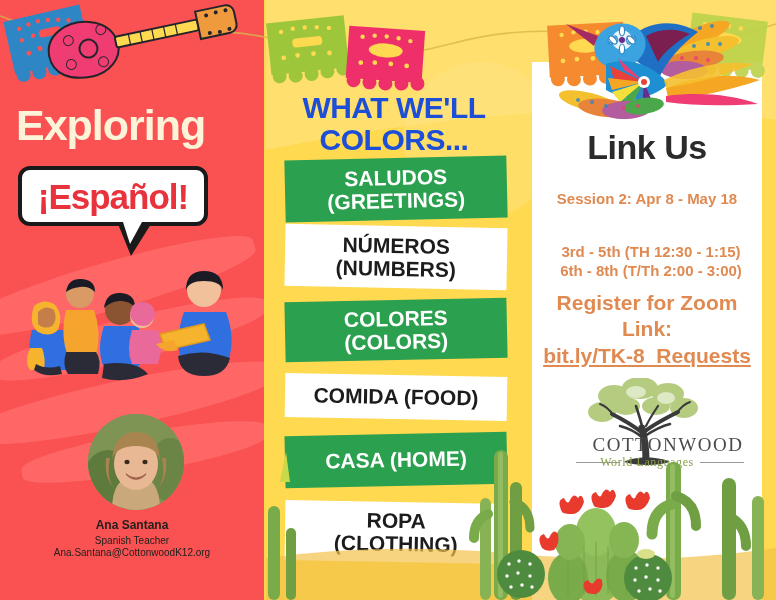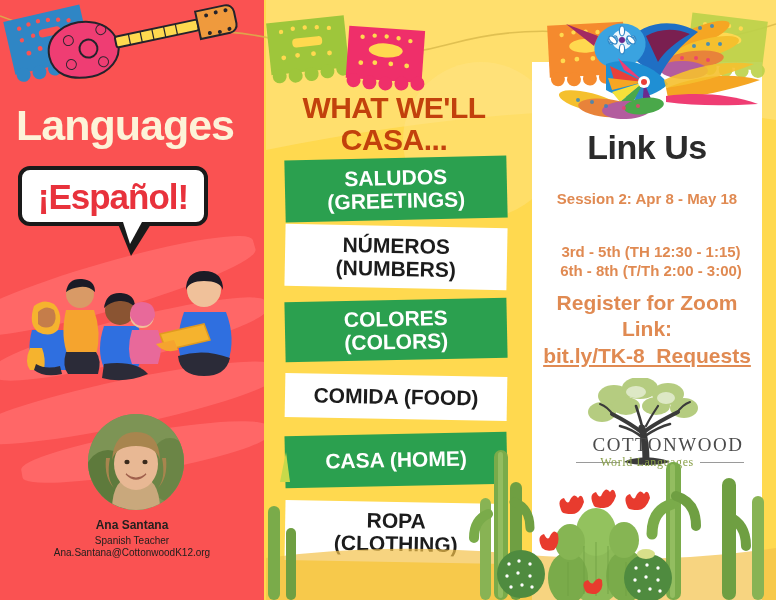--- a/index.html
+++ b/index.html
@@ -73,21 +73,21 @@
     font-size:10px; color:#23201e;
   }
   .teacher-email {
     position:absolute; left:0; top:547px; width:264px; text-align:center;
     font-size:10px; color:#23201e;
   }
 
   
   .learn-heading {
     position:absolute; left:276px; top:92px; width:236px; text-align:center;
-    font-size:30px; font-weight:bold; color:#c2410c; line-height:1.08;
+    font-size:30px; font-weight:bold; color:#1d4ed8; line-height:1.08;
     letter-spacing:-.5px;
   }
   .topic {
     position:absolute; left:285px; width:222px;
     display:flex; align-items:center; justify-content:center;
     text-align:center; font-size:21px; font-weight:bold; line-height:1.1;
     padding:6px 4px;
   }
   .topic.green { background:#2ba04f; color:#ffffff; }
   .topic.white { background:#ffffff; color:#1c1c1c; }
@@ -286,21 +286,21 @@
         </g>
       <g stroke="#23232b" stroke-width="1" fill="none" opacity=".9">
         <circle cx="32" cy="34" r="5"></circle>
           <circle cx="30" cy="58" r="5"></circle>
           <circle cx="62" cy="62" r="5"></circle>
           <circle cx="66" cy="30" r="5"></circle>
       </g>
     </g>
   </svg>
 
-  <div class="title-exploring">Languages</div>
+  <div class="title-exploring">Exploring</div>
 
   <div class="bubble">
     <span class="bubble-text">¡Español!</span>
   </div>
   <div class="bubble-tail"></div>
   <div class="bubble-tail-in"></div>
 
   <svg class="students" viewBox="0 0 248 140">
 
     <g>
@@ -356,21 +356,21 @@
       <path d="M38 60 q10 8 20 0 q-10 10 -20 0 z" fill="#ffffff" stroke="#a0604c" stroke-width="1.2"></path>
     </svg>
   </div>
 
   <div class="teacher-name">Ana Santana</div>
   <div class="teacher-role">Spanish Teacher</div>
   <div class="teacher-email">Ana.Santana@CottonwoodK12.org</div>
 
   <div class="learn-heading">
     <div>WHAT WE'LL</div>
-    <div>CASA...</div>
+    <div>COLORS...</div>
   </div>
 
   <div class="topic green" style="top:158px; height:62px; transform:rotate(-1.3deg);">
     <span>SALUDOS<br>(GREETINGS)</span>
   </div>
   <div class="topic white" style="top:226px; height:62px; transform:rotate(1.1deg);">
     <span>NÚMEROS<br>(NUMBERS)</span>
   </div>
   <div class="topic green" style="top:300px; height:60px; transform:rotate(-1.2deg);">
     <span>COLORES<br>(COLORS)</span>

